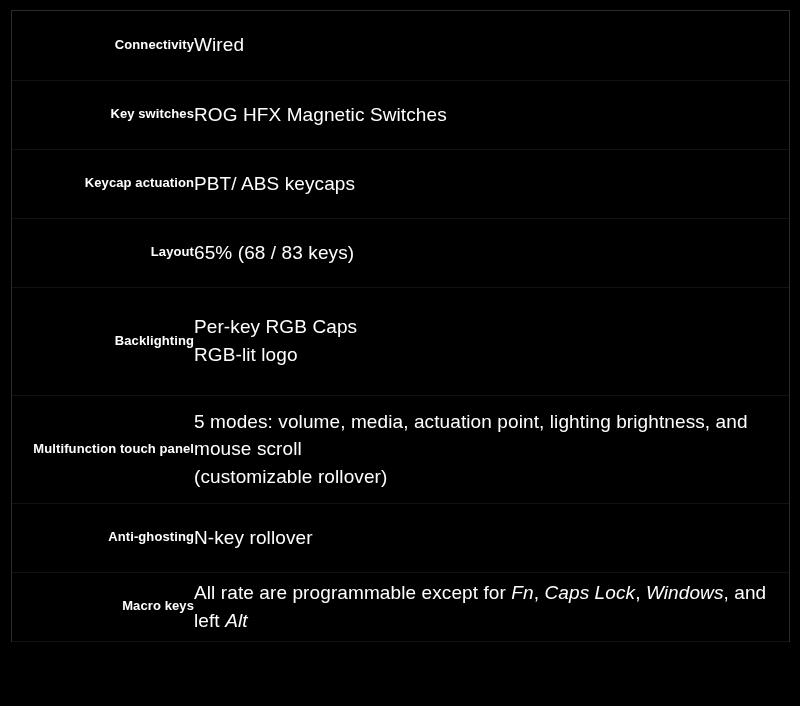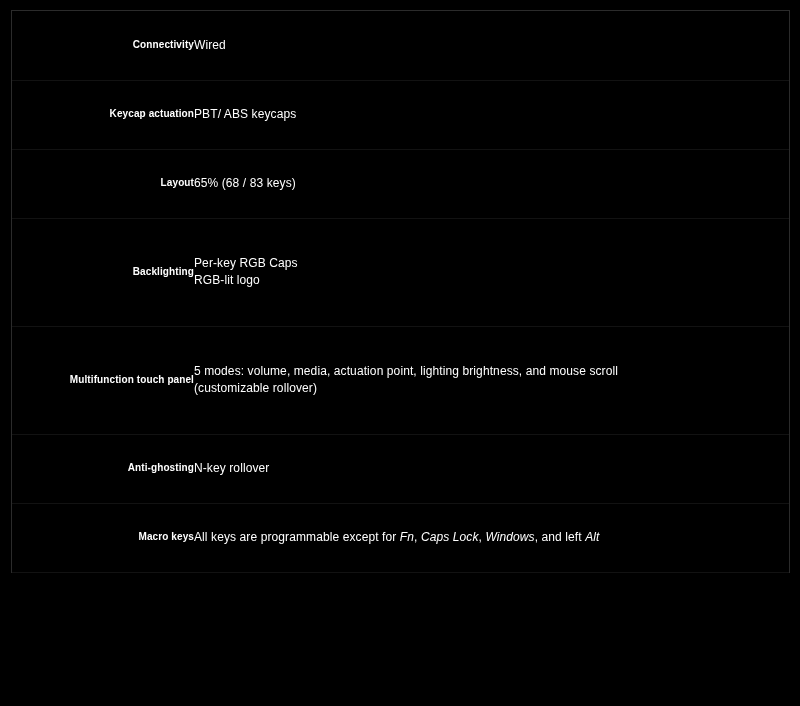--- a/index.html
+++ b/index.html
@@ -42,31 +42,31 @@
     vertical-align: middle;
     padding: 0;
   }
 
   th.spec-label {
     width: 182px;
     box-sizing: border-box;
     text-align: right;
     padding-right: 9px;
     font-weight: bold;
-    font-size: 10px;
+    font-size: 13px;
     line-height: 1.45;
     color: #ffffff;
     letter-spacing: 0.1px;
   }
 
   td.spec-value {
     box-sizing: border-box;
     padding-left: 10px;
     font-weight: normal;
-    font-size: 12px;
+    font-size: 19px;
     line-height: 1.45;
     color: #ffffff;
     text-align: left;
     letter-spacing: 0.1px;
   }
 
   .spec-value p {
     margin: 0;
   }
   .spec-value p + p {
@@ -83,20 +83,26 @@
 </head>
 <body>
 
 <div class="spec-table-wrap">
   <table class="spec-table">
     <tbody>
         <tr class="row-h-single">
           <th class="spec-label">Connectivity</th>
           <td class="spec-value">
             <p>Wired</p>
+          </td>
+        </tr>
+        <tr class="row-h-single">
+          <th class="spec-label">Key switches</th>
+          <td class="spec-value">
+            <p>ROG HFX Magnetic Switches</p>
           </td>
         </tr>
         <tr class="row-h-single">
           <th class="spec-label">Keycap actuation</th>
           <td class="spec-value">
             <p>PBT/ ABS keycaps</p>
           </td>
         </tr>
         <tr class="row-h-single">
           <th class="spec-label">Layout</th>
@@ -120,18 +126,18 @@
         </tr>
         <tr class="row-h-single">
           <th class="spec-label">Anti-ghosting</th>
           <td class="spec-value">
             <p>N-key rollover</p>
           </td>
         </tr>
         <tr class="row-h-single">
           <th class="spec-label">Macro keys</th>
           <td class="spec-value">
-            <p><span>All keys are programmable except for </span><em>Fn</em><span>, </span><em>Caps Lock</em><span>, </span><em>Windows</em><span>, and left </span><em>Alt</em></p>
+            <p><span>All rate are programmable except for </span><em>Fn</em><span>, </span><em>Caps Lock</em><span>, </span><em>Windows</em><span>, and left </span><em>Alt</em></p>
           </td>
         </tr>
       </tbody>
   </table>
 </div>
 
 </body></html>

